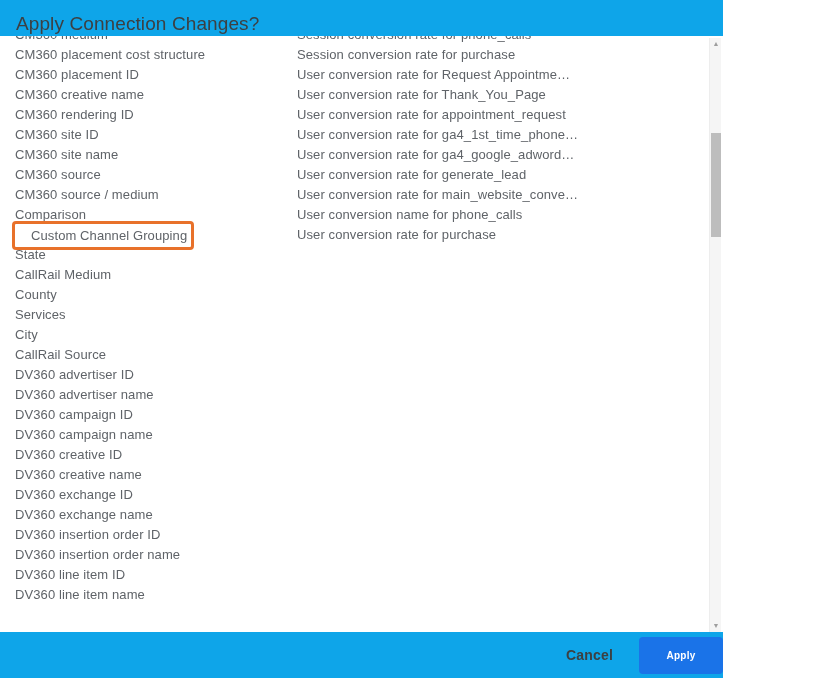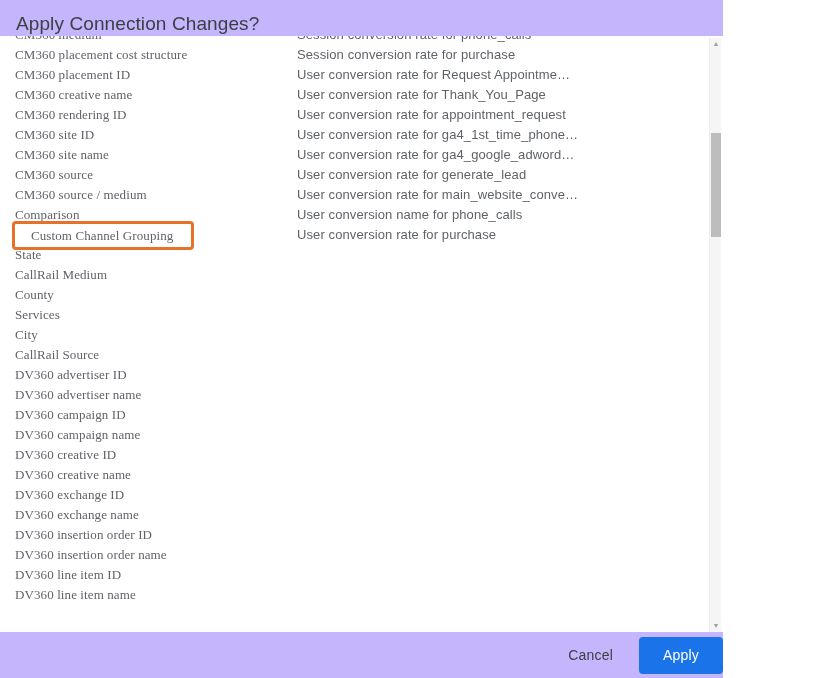--- a/index.html
+++ b/index.html
@@ -12,21 +12,21 @@
     height: 678px;
     overflow: hidden;
     font-family: "Liberation Sans", sans-serif;
     -webkit-font-smoothing: antialiased;
   }
 
   .dialog {
     position: relative;
     width: 723px;
     height: 678px;
-    background: #c4b5fd;
+    background: #0ea5e9;
     box-sizing: border-box;
   }
 
   
   .dialog-title {
     position: absolute;
     left: 16px;
     top: 11px;
     font-size: 19px;
     line-height: 26px;
@@ -51,21 +51,21 @@
     position: absolute;
     left: 0;
     top: -11px;        
     width: 800px;
   }
 
   .field-col {
     position: absolute;
     top: 0;
   }
-  .field-col.left  { left: 15px;  width: 270px; font-family: Liberation Serif, serif; }
+  .field-col.left  { left: 15px;  width: 270px; }
   .field-col.right { left: 297px; width: 285px; }
 
   .field-item {
     height: 20px;
     line-height: 20px;
     font-size: 13px;
     color: #5f6368;
     white-space: nowrap;
     overflow: hidden;
     text-overflow: ellipsis;
@@ -129,35 +129,35 @@
     bottom: 3px;
     height: 40px;
     display: flex;
     align-items: center;
     gap: 0px;
   }
 
   .btn-cancel {
     font-family: "Liberation Sans", sans-serif;
     font-size: 14px;
-    font-weight: 400;
+    font-weight: 700;
     color: #3c4043;
     background: transparent;
     border: none;
     padding: 9px 16px;
     margin-right: 10px;
     cursor: pointer;
     letter-spacing: 0.2px;
     border-radius: 4px;
   }
 
   .btn-apply {
     font-family: "Liberation Sans", sans-serif;
-    font-size: 14px;
-    font-weight: 400;
+    font-size: 10px;
+    font-weight: 700;
     color: #ffffff;
     background: #1a73e8;
     border: none;
     border-radius: 4px;
     padding: 0;
     width: 84px;
     height: 37px;
     cursor: pointer;
     letter-spacing: 0.2px;
   }

